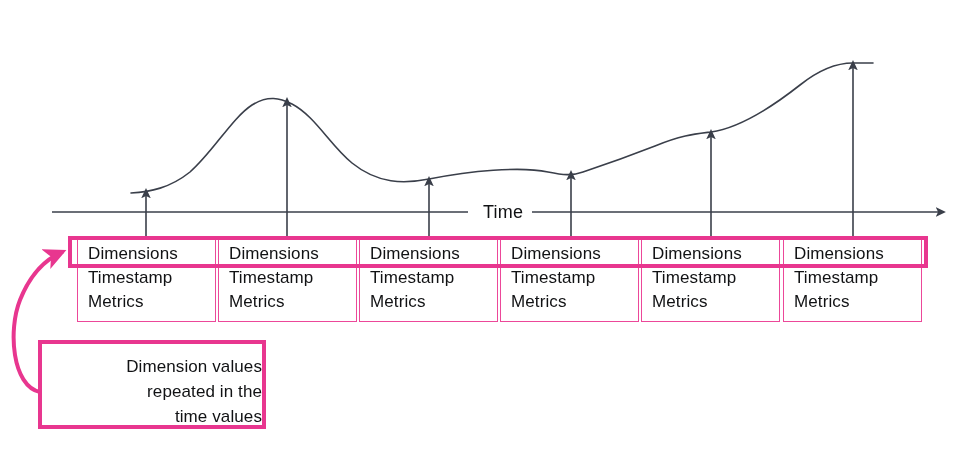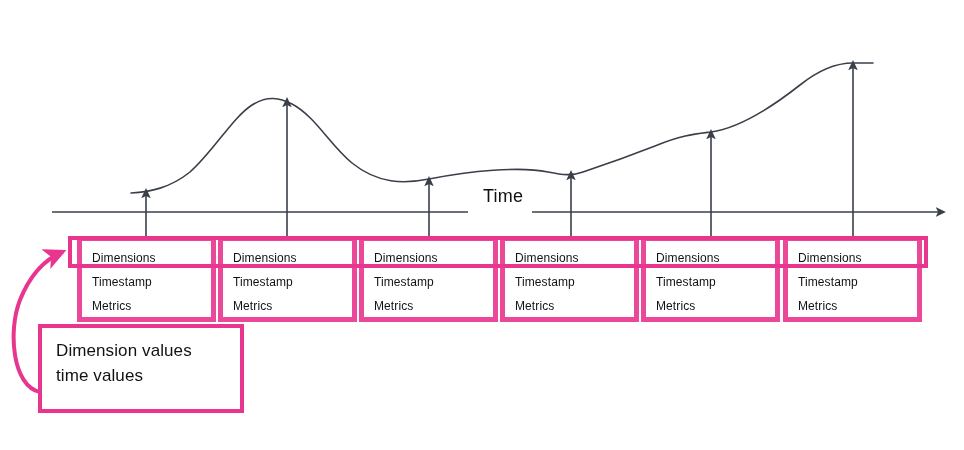--- a/index.html
+++ b/index.html
@@ -20,23 +20,23 @@
   #vector-layer {
     position: absolute;
     left: 0;
     top: 0;
     width: 964px;
     height: 450px;
   }
   .series-box {
     position: absolute;
     box-sizing: border-box;
-    border: 5px solid #ec4899;
+    border: 1px solid #ec4899;
     background: #ffffff;
-    font-size: 12px;
+    font-size: 17px;
     line-height: 24px;
     color: #111214;
     padding: 5px 0 0 10px;
     letter-spacing: 0.1px;
   }
   .series-box .row {
     display: block;
     white-space: nowrap;
   }
   .highlight-band {
@@ -108,21 +108,21 @@
     <line x1="429" y1="268" x2="429" y2="178" stroke="#3a3f4a" stroke-width="1.6" marker-end="url(#arrowDark)"></line>
     <line x1="571" y1="268" x2="571" y2="172" stroke="#3a3f4a" stroke-width="1.6" marker-end="url(#arrowDark)"></line>
     <line x1="711" y1="268" x2="711" y2="131" stroke="#3a3f4a" stroke-width="1.6" marker-end="url(#arrowDark)"></line>
     <line x1="853" y1="268" x2="853" y2="62" stroke="#3a3f4a" stroke-width="1.6" marker-end="url(#arrowDark)"></line>
 
     <path d="M40,392
              C 12,386 8,330 20,300
              C 30,275 44,260 62,252" fill="none" stroke="#e8368f" stroke-width="4" stroke-linecap="round" marker-end="url(#arrowPink)"></path>
   </svg>
 
-  <div class="axis-label" style="left:474px; top:186px;">Time</div>
+  <div class="axis-label" style="left:474px; top:202px;">Time</div>
 
   <div class="series-box" style="left:77px; top:236px; width:139px; height:86px;">
     <span class="row">Dimensions</span>
     <span class="row">Timestamp</span>
     <span class="row">Metrics</span>
   </div>
 
   <div class="series-box" style="left:218px; top:236px; width:139px; height:86px;">
     <span class="row">Dimensions</span>
     <span class="row">Timestamp</span>
@@ -148,18 +148,19 @@
   </div>
 
   <div class="series-box" style="left:783px; top:236px; width:139px; height:86px;">
     <span class="row">Dimensions</span>
     <span class="row">Timestamp</span>
     <span class="row">Metrics</span>
   </div>
 
   <div class="highlight-band" style="left:68px; top:236px; width:860px; height:32px;"></div>
 
-  <div class="callout-box" style="left:38px; top:324px; width:206px; height:89px;">
+  <div class="callout-box" style="left:38px; top:340px; width:228px; height:89px;text-align:right;">
     <span class="row">Dimension values</span>
+    <span class="row">repeated in the</span>
     <span class="row">time values</span>
   </div>
 
 </div>
 
 </body></html>

